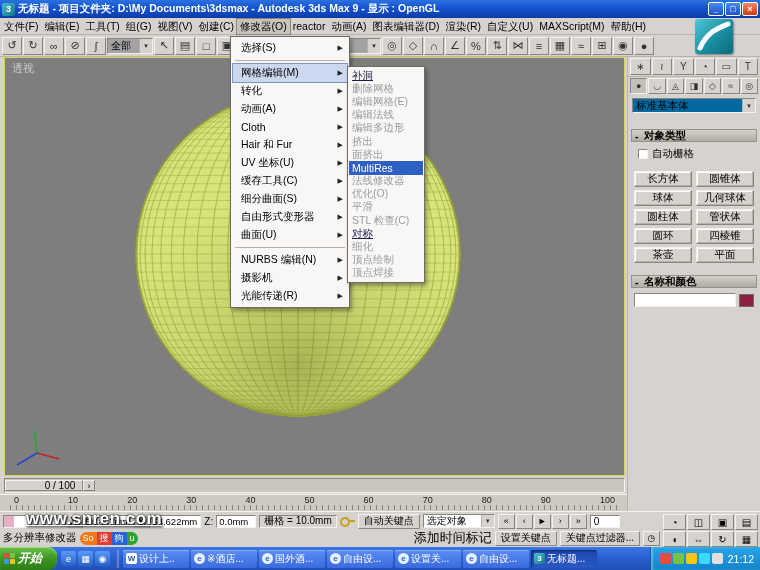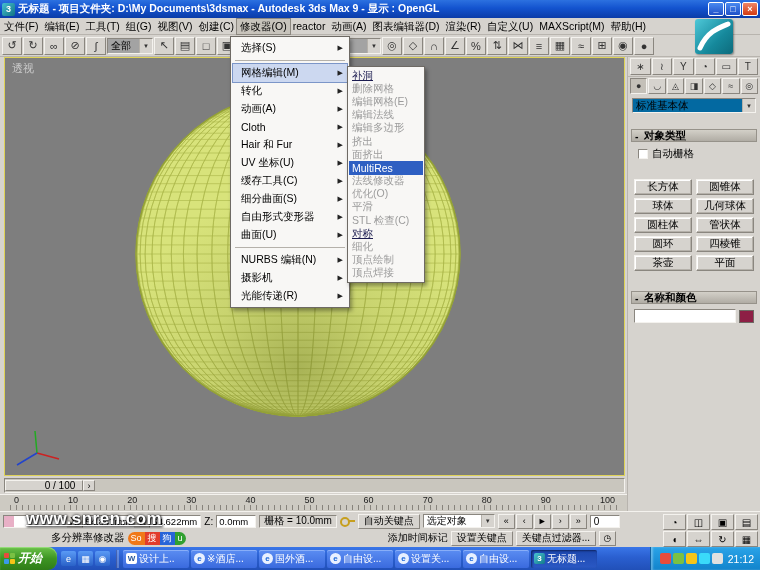--- a/index.html
+++ b/index.html
@@ -55,21 +55,21 @@
   .pcat.pressed{border-color:#8a867f #f4f2ee #f4f2ee #8a867f;background:#c4c0b8;}
   .pdrop{margin:3px 4px 12px;height:15px;background:#0369a1;border:1px solid;border-color:#8a867f #f4f2ee #f4f2ee #8a867f;
     display:flex;align-items:center;padding-left:3px;font-size:10.5px;box-sizing:border-box;}
   .rollhead{margin:4px 3px 0;height:13px;background:linear-gradient(180deg,#d3d0c8,#b0aca4);
     border:1px solid #96928a;display:flex;align-items:center;font-size:10.5px;font-weight:bold;
     padding:0 3px;box-sizing:border-box;}
   .collapse{width:9px;}
   .autogrid{display:flex;align-items:center;gap:4px;margin:5px 10px 2px;}
   .chk{width:10px;height:10px;background:#fff;border:1px solid;border-color:#8a867f #f4f2ee #f4f2ee #8a867f;box-sizing:border-box;}
   .chklabel{font-size:10.5px;}
-  .obgrid{display:grid;grid-template-columns:1fr 1fr;gap:3px 4px;margin:16px 6px;}
+  .obgrid{display:grid;grid-template-columns:1fr 1fr;gap:3px 4px;margin:8px 6px;}
   .obtn{height:16px;background:#d6d3ce;border:1px solid;border-color:#f4f2ee #8a867f #8a867f #f4f2ee;
     font-size:10.5px;display:flex;align-items:center;justify-content:center;box-sizing:border-box;
     box-shadow:inset -1px -1px 0 #b5b1aa,inset 1px 1px 0 #fff;}
   .namerow{display:flex;align-items:center;gap:3px;margin:5px 6px;}
   .nameinput{flex:1;height:14px;background:#fff;border:1px solid;border-color:#8a867f #f4f2ee #f4f2ee #8a867f;box-sizing:border-box;}
   .colorswatch{width:15px;height:13px;border:1px solid #6e6a64;box-sizing:border-box;flex:none;}
   
   .timeslider{position:absolute;left:4px;top:478px;width:621px;height:15px;background:#c9c6be;
     border:1px solid;border-color:#8a867f #f4f2ee #f4f2ee #8a867f;display:flex;align-items:center;box-sizing:border-box;}
   .tshandle{width:78px;height:11px;background:#d6d3ce;border:1px solid;border-color:#f4f2ee #8a867f #8a867f #f4f2ee;
@@ -77,21 +77,21 @@
   .tsarrow{width:12px;height:11px;font-size:9px;display:flex;align-items:center;justify-content:center;}
   .ruler{position:absolute;left:0;top:494px;width:627px;height:17px;background:#cdcac2;border-top:1px solid #f4f2ee;box-sizing:border-box;}
   .rnums{display:flex;justify-content:space-between;padding:0 12px 0 14px;height:10px;align-items:flex-end;
     font-size:9px;color:#222;}
   .rticks{height:5px;margin:0 10px;background:repeating-linear-gradient(90deg,#87837c 0 1px,transparent 1px 6px);}
   
   .statusarea{position:absolute;left:0;top:511px;width:760px;height:36px;background:#d6d3ce;
     border-top:1px solid #f4f2ee;box-sizing:border-box;}
   .srow{position:absolute;left:0;display:flex;align-items:center;gap:3px;padding-left:3px;box-sizing:border-box;}
   .srow1{top:1px;height:16px;width:640px;}
-  .srow2{top:18px;height:16px;width:568px;margin-left:48px;}
+  .srow2{top:18px;height:16px;width:660px;}
   .listener{width:64px;height:13px;background:linear-gradient(90deg,#e8b0c6 0 10px,#fff 10px);
     border:1px solid;border-color:#8a867f #f4f2ee #f4f2ee #8a867f;box-sizing:border-box;flex:none;}
   .coordlabel{font-size:10px;}
   .coordval{width:52px;height:13px;background:#fff;border:1px solid;border-color:#8a867f #f4f2ee #f4f2ee #8a867f;
     font-size:9.5px;display:flex;align-items:center;padding-left:2px;box-sizing:border-box;flex:none;}
   .coordval.short{width:40px;}
   .gridbox{height:13px;font-size:10px;padding:0 4px;display:flex;align-items:center;background:#d6d3ce;
     border:1px solid;border-color:#8a867f #f4f2ee #f4f2ee #8a867f;box-sizing:border-box;}
   .keyicon{width:15px;height:11px;position:relative;flex:none;}
   .keyicon::before{content:"";position:absolute;left:0;top:1px;width:6px;height:6px;border:2px solid #c79f1e;border-radius:50%;}
@@ -101,21 +101,21 @@
     display:flex;align-items:center;font-size:10px;padding-left:3px;box-sizing:border-box;flex:none;}
   .pbtn{width:17px;height:15px;font-size:9px;display:flex;align-items:center;justify-content:center;flex:none;}
   .framefield{width:30px;height:13px;background:#fff;border:1px solid;border-color:#8a867f #f4f2ee #f4f2ee #8a867f;
     font-size:10px;display:flex;align-items:center;padding-left:3px;box-sizing:border-box;}
   .navgrid{position:absolute;right:2px;top:2px;display:grid;grid-template-columns:repeat(4,23px);grid-auto-rows:16px;gap:1px;}
   .navbtn{font-size:10px;display:flex;align-items:center;justify-content:center;}
   .prompt{font-size:10.5px;white-space:nowrap;}
   .ime{display:flex;height:13px;border-radius:7px;overflow:hidden;flex:none;}
   .seg{font-size:9px;color:#fff;padding:0 3px;display:flex;align-items:center;}
   .s1{background:#f07818;}.s2{background:#e23c2c;}.s3{background:#2864d8;}.s4{background:#30a030;}
-  .timetag{margin-left:auto;font-size:10px;white-space:nowrap;}
+  .timetag{margin-left:auto;font-size:13px;white-space:nowrap;}
   .watermark{position:absolute;left:26px;top:500px;z-index:70;color:#fff;font-size:17px;font-weight:bold;
     text-decoration:underline;letter-spacing:.5px;text-shadow:1px 1px 2px #000,0 0 3px #000;margin-top:9px;}
   
   .menu{position:absolute;background:#f8f7f5;border:1px solid #6e6a64;box-shadow:2px 3px 4px rgba(0,0,0,.35);
     padding:2px;z-index:60;box-sizing:border-box;}
   .modmenu{left:230px;top:36px;width:120px;}
   .m-item{height:18px;display:flex;align-items:center;font-size:10.5px;padding:0 4px 0 8px;white-space:nowrap;}
   .m-label{flex:1;}
   .m-arrow{font-size:7px;color:#222;}
   .m-item.hl{background:#ccd8f0;outline:1px solid #7c96c8;}

